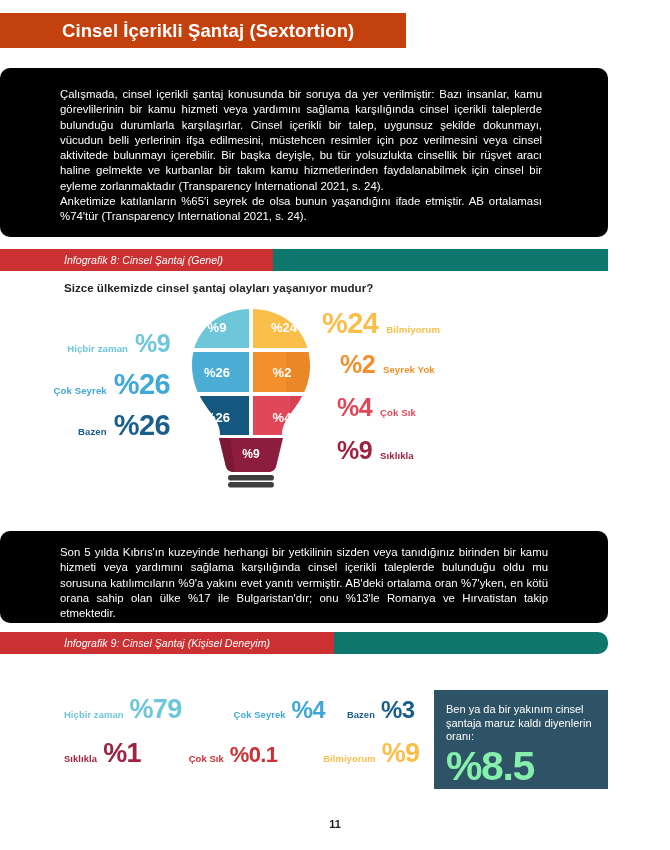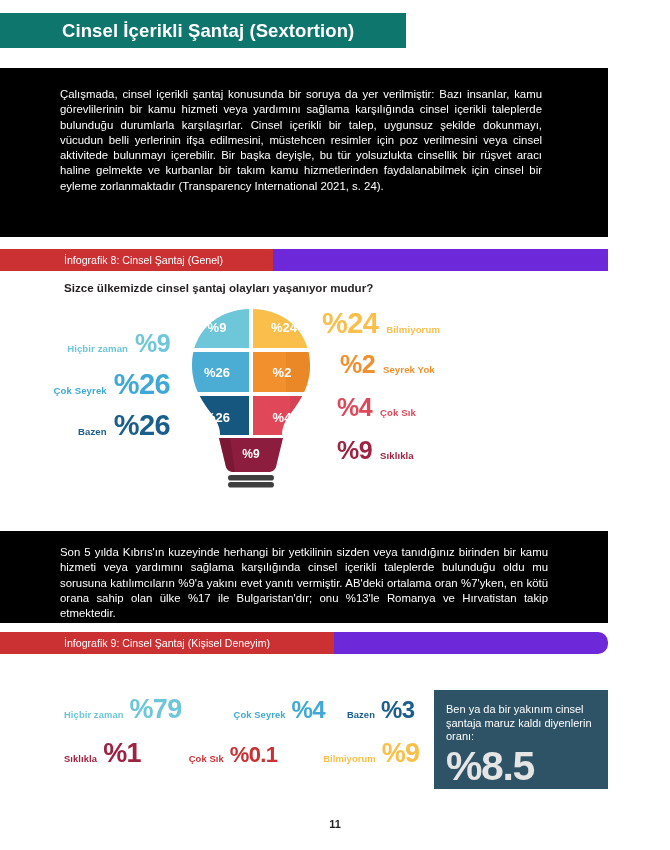--- a/index.html
+++ b/index.html
@@ -17,40 +17,41 @@
     color: #231f20;
   }
 
   
   .title-banner {
     position: absolute;
     left: 0;
     top: 13px;
     width: 406px;
     height: 35px;
-    background: #0f766e;
+    background: #c2410c;
     display: flex;
     align-items: center;
   }
   .title-banner .title-text {
     color: #ffffff;
     font-size: 18.5px;
     font-weight: bold;
     letter-spacing: 0.1px;
     padding-left: 62px;
     white-space: nowrap;
   }
 
   
   .black-block {
     position: absolute;
     left: 0;
     width: 608px;
     background: #000000;
     box-sizing: border-box;
+    border-radius: 10px;
   }
   .black-block .para {
     color: #ffffff;
     font-size: 11.4px;
     line-height: 15.3px;
     text-align: justify;
     margin: 0;
     padding: 0;
   }
   .black-block .para + .para {
@@ -61,22 +62,23 @@
   }
   #black-block-1 { top: 68px; height: 169px; }
   #black-block-2 { top: 531px; height: 92px; }
   #black-block-2 .inner { padding: 14px 60px 14px 60px; }
 
   
   .info-banner {
     position: absolute;
     left: 0;
     height: 22px;
-    background: #6d28d9;
+    background: #0f766e;
     width: 608px;
+    font-style: italic;
   }
   .info-banner .redpart {
     height: 22px;
     background: #cb3033;
     display: flex;
     align-items: center;
     box-sizing: border-box;
     padding-left: 64px;
   }
   .info-banner .redpart span {
@@ -194,21 +196,21 @@
     box-sizing: border-box;
     padding: 13px 12px 6px 12px;
   }
   .highlight-box .hl-text {
     color: #ffffff;
     font-size: 11px;
     line-height: 13.6px;
     margin: 0;
   }
   .highlight-box .hl-value {
-    color: #e5e5e5;
+    color: #86efac;
     font-size: 41px;
     font-weight: bold;
     letter-spacing: -1.4px;
     line-height: 44px;
     margin: 0;
   }
 
   
   .page-number {
     position: absolute;
@@ -224,20 +226,21 @@
 </head>
 <body>
 
 <div class="title-banner">
   <span class="title-text">Cinsel İçerikli Şantaj (Sextortion)</span>
 </div>
 
 <div class="black-block" id="black-block-1">
   <div class="inner">
     <p class="para">Çalışmada, cinsel içerikli şantaj konusunda bir soruya da yer verilmiştir: Bazı insanlar, kamu görevlilerinin bir kamu hizmeti veya yardımını sağlama karşılığında cinsel içerikli taleplerde bulunduğu durumlarla karşılaşırlar. Cinsel içerikli bir talep, uygunsuz şekilde dokunmayı, vücudun belli yerlerinin ifşa edilmesini, müstehcen resimler için poz verilmesini veya cinsel aktivitede bulunmayı içerebilir. Bir başka deyişle, bu tür yolsuzlukta cinsellik bir rüşvet aracı haline gelmekte ve kurbanlar bir takım kamu hizmetlerinden faydalanabilmek için cinsel bir eyleme zorlanmaktadır (Transparency International 2021, s. 24).</p>
+    <p class="para">Anketimize katılanların  %65'i seyrek de olsa bunun yaşandığını ifade etmiştir. AB ortalaması %74'tür (Transparency International 2021, s. 24).</p>
   </div>
 </div>
 
 <div class="info-banner" id="info-banner-8">
   <div class="redpart">
     <span>İnfografik 8: Cinsel Şantaj (Genel)</span>
   </div>
 </div>
 
 <div class="panel" id="panel-8">

